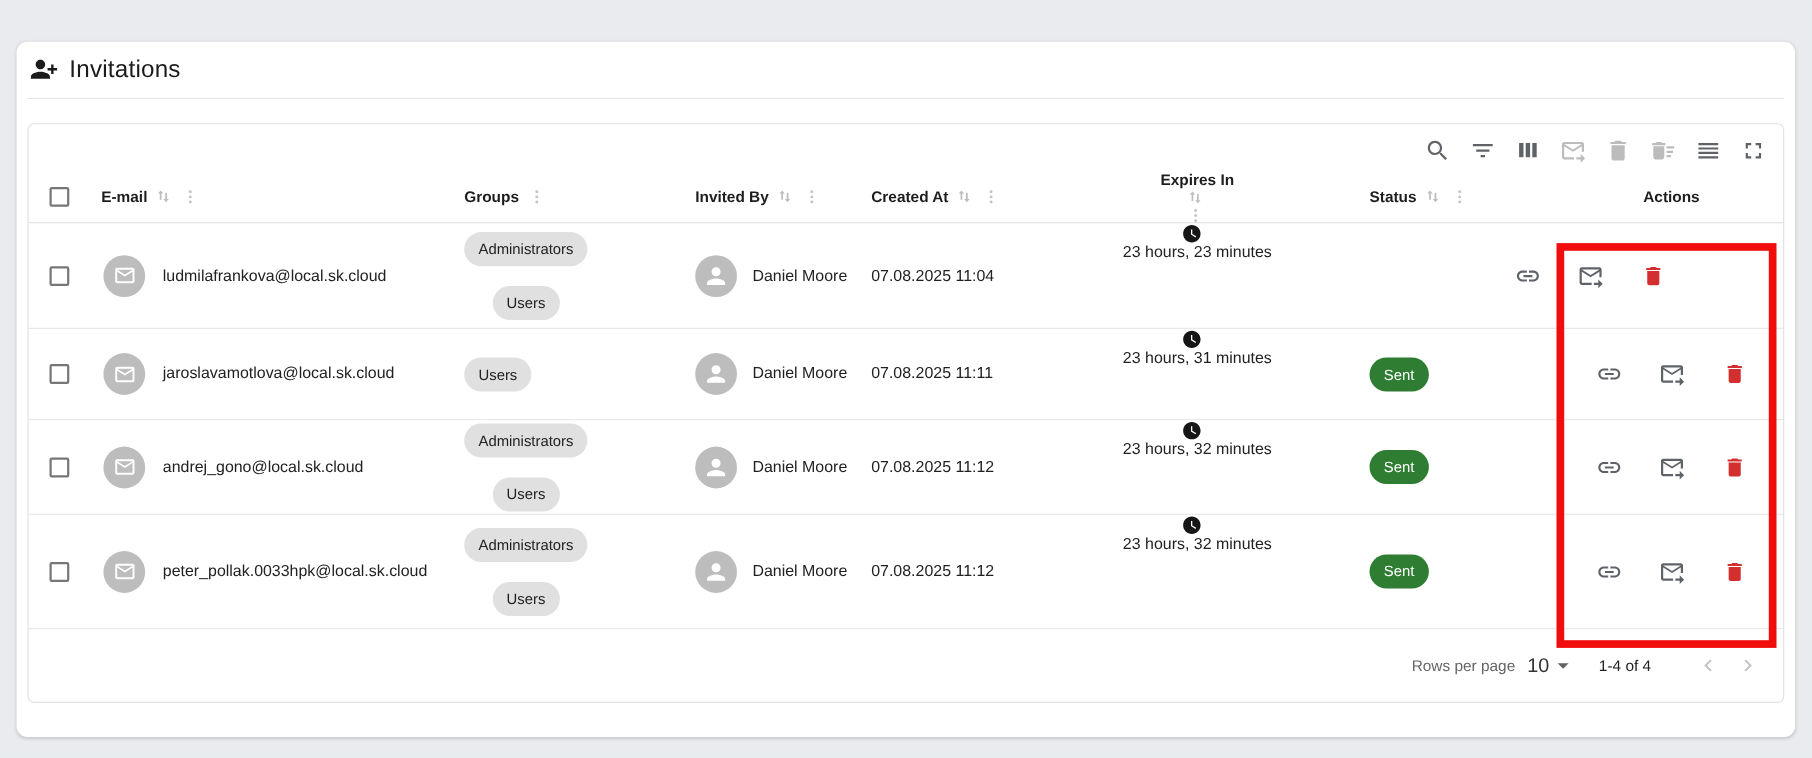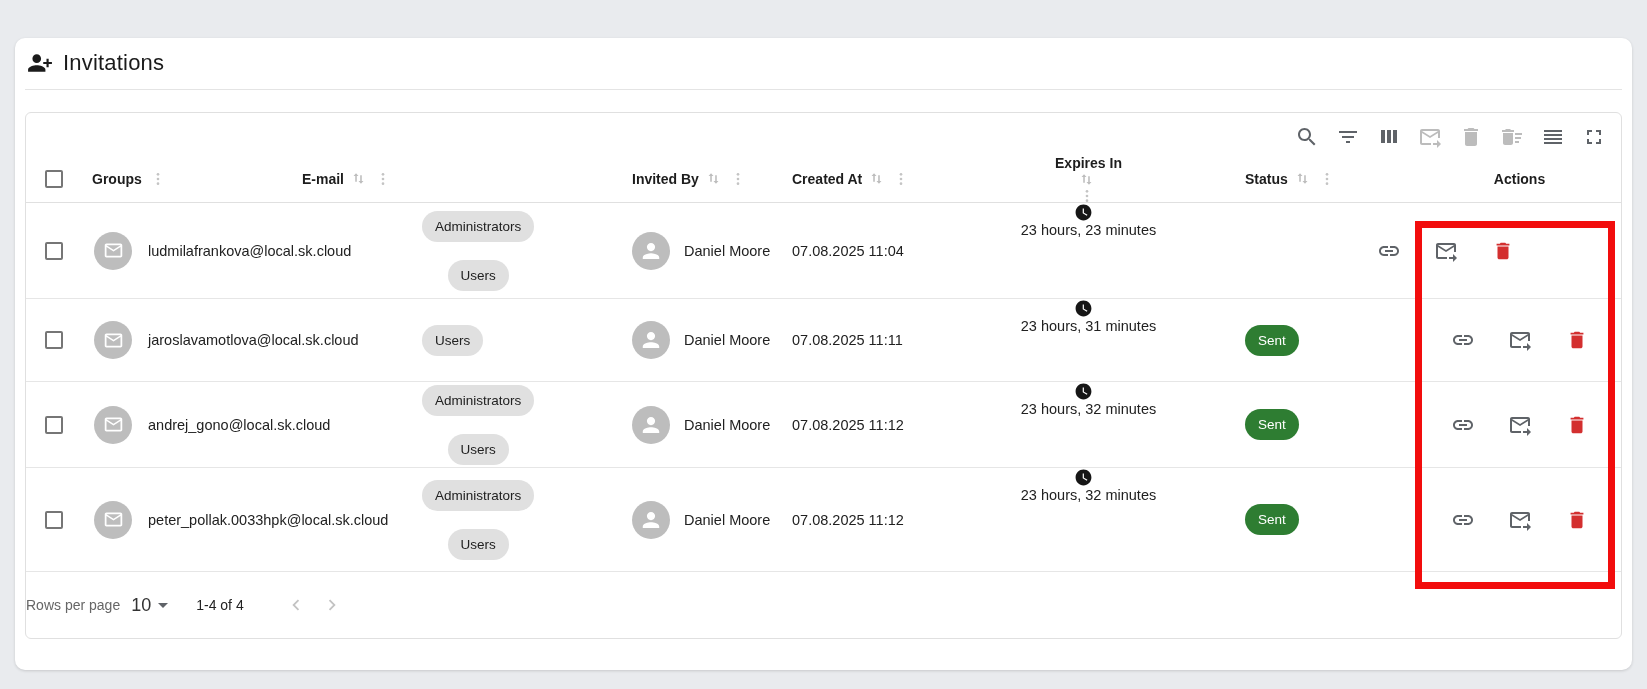--- a/index.html
+++ b/index.html
@@ -70,21 +70,21 @@
   .status-chip { color:#fff; font-size:13.5px; height:31px; display:inline-flex;
                  align-items:center; padding:0 13px; border-radius:16px; }
 
   .action-btn { background:none; border:none; width:26px; height:26px; cursor:pointer;
                 display:flex; align-items:center; justify-content:center; padding:0; }
   .col-actions { gap:31px; padding-left:46px; }
   .action-btn svg { fill:#5f6368; }
   .action-btn.danger svg { fill:#d32f2f; }
 
   
-  .tfoot { flex:1; display:flex; align-items:center; 
+  .tfoot { flex:1; display:flex; align-items:center; justify-content:flex-end;
            padding-right:18px; gap:0; }
   .rpp-label { font-size:14px; color:#666; margin-right:11px; }
   .rpp-select { display:flex; align-items:center; gap:7px; cursor:pointer; margin-right:28px; }
   .rpp-value { font-size:18px; color:#333; }
   .caret { width:0; height:0; border-left:5px solid transparent; border-right:5px solid transparent;
            border-top:5px solid #5f6368; }
   .range-label { font-size:14px; color:#222; margin-right:38px; }
   .pg-btn { background:none; border:none; width:28px; height:28px; cursor:default;
             display:flex; align-items:center; justify-content:center; padding:0; }
   .pg-btn svg { fill:#c3c3c3; }
@@ -151,46 +151,46 @@
           <svg width="24" height="24" viewBox="0 0 24 24">
             <path d="M7 14H5v5h5v-2H7v-3zm-2-4h2V7h3V5H5v5zm12 7h-3v2h5v-5h-2v3zM14 5v2h3v3h2V5h-5z"></path>
           </svg>
         </button>
     </div>
 
     <div class="thead">
       <div class="cell col-cb">
           <span class="checkbox"></span>
         </div>
+      <div class="cell col-email">
+        <span class="th-label">E-mail</span>
+        <span class="sort-ic">
+            <svg width="17" height="17" viewBox="0 0 24 24" fill="#bdbdbd">
+              <path d="M8.5 4.5 5 8.5h2.4v8h2.2v-8H12z"></path>
+              <path d="M15.5 19.5 19 15.5h-2.4v-8h-2.2v8H12z"></path>
+            </svg>
+          </span>
+        <span class="menu-ic">
+            <svg width="16" height="16" viewBox="0 0 24 24" fill="#c4c4c4">
+              <circle cx="12" cy="5" r="2"></circle>
+              <circle cx="12" cy="12" r="2"></circle>
+              <circle cx="12" cy="19" r="2"></circle>
+            </svg>
+          </span>
+      </div>
       <div class="cell col-groups">
         <span class="th-label">Groups</span>
         <span class="menu-ic">
             <svg width="16" height="16" viewBox="0 0 24 24" fill="#c4c4c4">
               <circle cx="12" cy="5" r="2"></circle>
               <circle cx="12" cy="12" r="2"></circle>
               <circle cx="12" cy="19" r="2"></circle>
             </svg>
           </span>
       </div>
-      <div class="cell col-email">
-        <span class="th-label">E-mail</span>
-        <span class="sort-ic">
-            <svg width="17" height="17" viewBox="0 0 24 24" fill="#bdbdbd">
-              <path d="M8.5 4.5 5 8.5h2.4v8h2.2v-8H12z"></path>
-              <path d="M15.5 19.5 19 15.5h-2.4v-8h-2.2v8H12z"></path>
-            </svg>
-          </span>
-        <span class="menu-ic">
-            <svg width="16" height="16" viewBox="0 0 24 24" fill="#c4c4c4">
-              <circle cx="12" cy="5" r="2"></circle>
-              <circle cx="12" cy="12" r="2"></circle>
-              <circle cx="12" cy="19" r="2"></circle>
-            </svg>
-          </span>
-      </div>
       <div class="cell col-invited">
         <span class="th-label">Invited By</span>
         <span class="sort-ic">
             <svg width="17" height="17" viewBox="0 0 24 24" fill="#bdbdbd">
               <path d="M8.5 4.5 5 8.5h2.4v8h2.2v-8H12z"></path>
               <path d="M15.5 19.5 19 15.5h-2.4v-8h-2.2v8H12z"></path>
             </svg>
           </span>
         <span class="menu-ic">
             <svg width="16" height="16" viewBox="0 0 24 24" fill="#c4c4c4">

